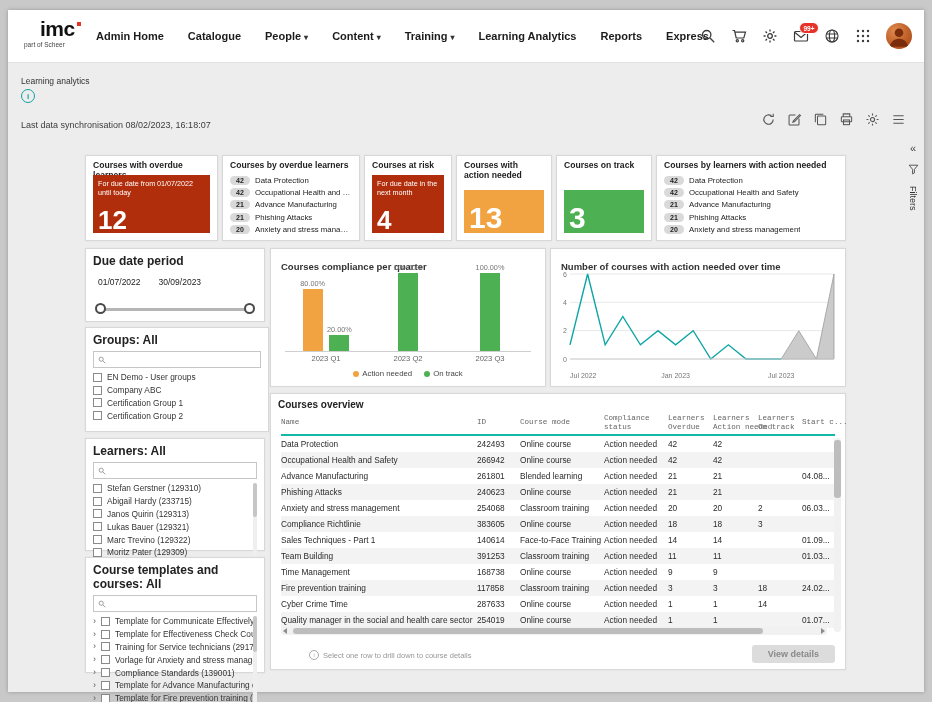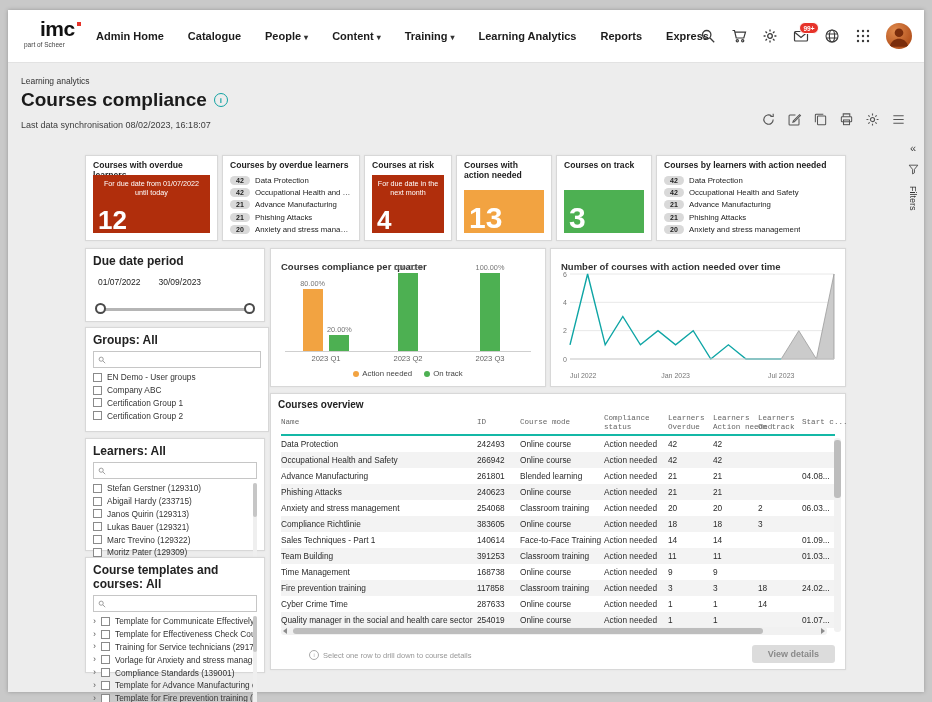--- a/index.html
+++ b/index.html
@@ -34,21 +34,21 @@
   .filters-strip{position:absolute;right:2px;top:132px;width:18px;display:flex;flex-direction:column;align-items:center;gap:7px;cursor:pointer;}
   .collapse{font-size:11px;color:#444;}
   .funnel svg{width:11px;height:11px;}
   .filters-label{writing-mode:vertical-rl;font-size:9px;color:#333;}
   
   .card{position:absolute;background:#fff;border:1px solid #d8d8d8;box-sizing:border-box;box-shadow:0 0 2px rgba(0,0,0,.06);}
   .card-title{font-size:12px;font-weight:700;color:#222;padding:5px 7px 2px;}
   .card-title.sm{font-size:8.6px;line-height:1.15;}
   .kpi-box{position:absolute;left:7px;right:7px;bottom:7px;color:#fff;padding:4px 5px;}
   .kpi-box.t18{top:19px;} .kpi-box.t34{top:34px;}
-  .kpi-caption{font-size:7.2px;line-height:1.3;text-align:center;}
+  .kpi-caption{font-size:7.2px;line-height:1.3;}
   .kpi-value{position:absolute;left:5px;bottom:0px;font-weight:bold;line-height:1;}
   .v26{font-size:26px;} .v30{font-size:30px;}
   .badge-list{padding:1px 7px;}
   .badge-row{display:flex;align-items:center;gap:5px;height:12.4px;}
   .pill{background:#d9d9d9;color:#222;font-size:7px;font-weight:700;min-width:14px;text-align:center;padding:1px 3px;border-radius:8px;}
   .badge-label{font-size:7.8px;color:#222;white-space:nowrap;overflow:hidden;text-overflow:ellipsis;}
   
   .slider-labels{display:flex;gap:18px;padding:7px 0 0 12px;font-size:8.5px;color:#222;}
   .slider{position:relative;margin:16px 14px 0;height:12px;}
   .slider-track{position:absolute;left:0;right:0;top:5px;height:3px;background:#b5b5b5;border-radius:2px;}
@@ -165,21 +165,20 @@
             <svg viewBox="0 0 24 24">
               <circle cx="12" cy="9" r="4" fill="#7a2d0c"></circle>
               <path d="M3.5 22c1-5.5 5-7.5 8.5-7.5s7.5 2 8.5 7.5z" fill="#7a2d0c"></path>
             </svg>
           </span>
     </div>
   </nav>
 
   <div class="breadcrumb">Learning analytics</div>
   <div class="title-row">
-    <h1 class="page-title">Courses compliance</h1>
     <span class="info-icon">i</span>
   </div>
   <div class="subtitle">Last data synchronisation 08/02/2023, 16:18:07</div>
   <div class="toolbar">
     <span class="tb-icon">
           <svg viewBox="0 0 16 16" fill="none" stroke="#555" stroke-width="1.2">
             <path d="M13 8A5 5 0 1 1 11.2 4.2"></path>
             <path d="M13 1.8v3h-3"></path>
           </svg>
         </span>

